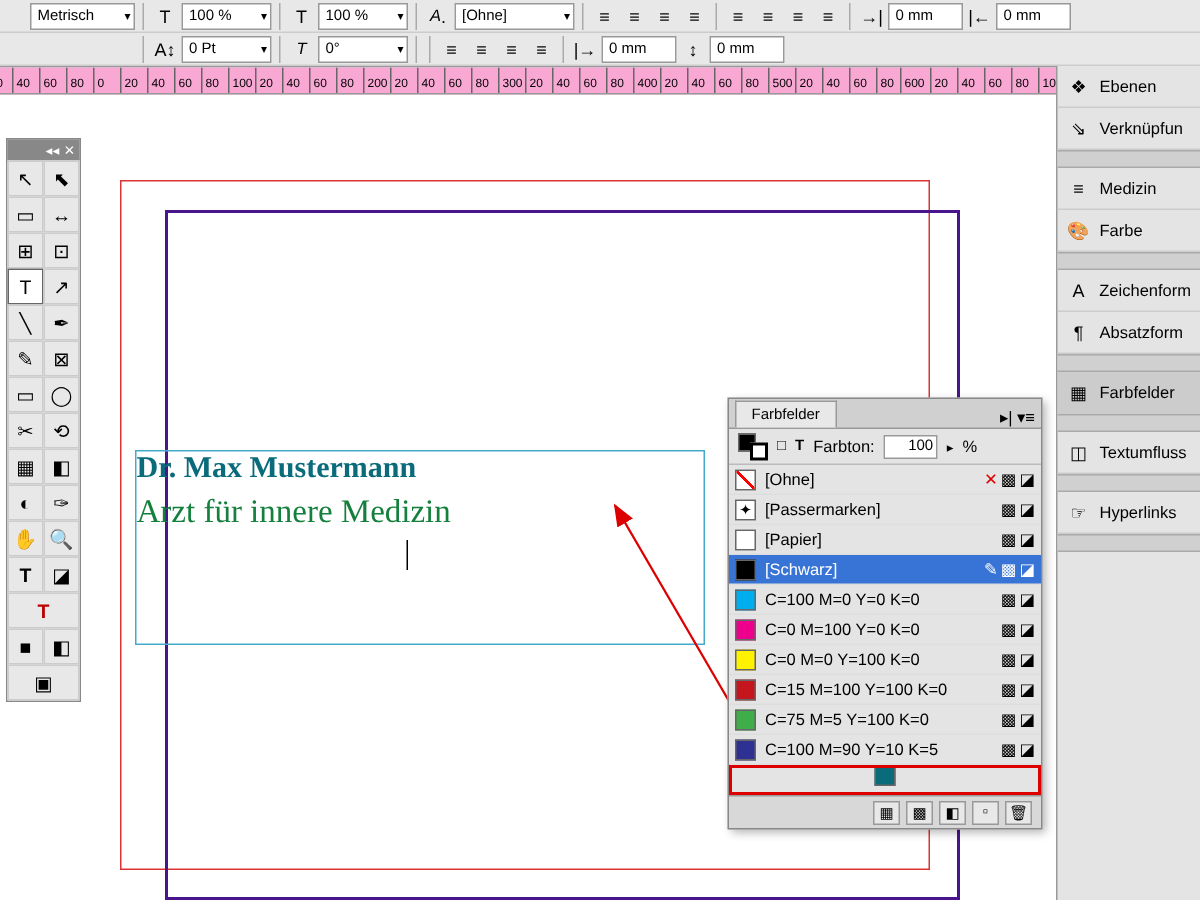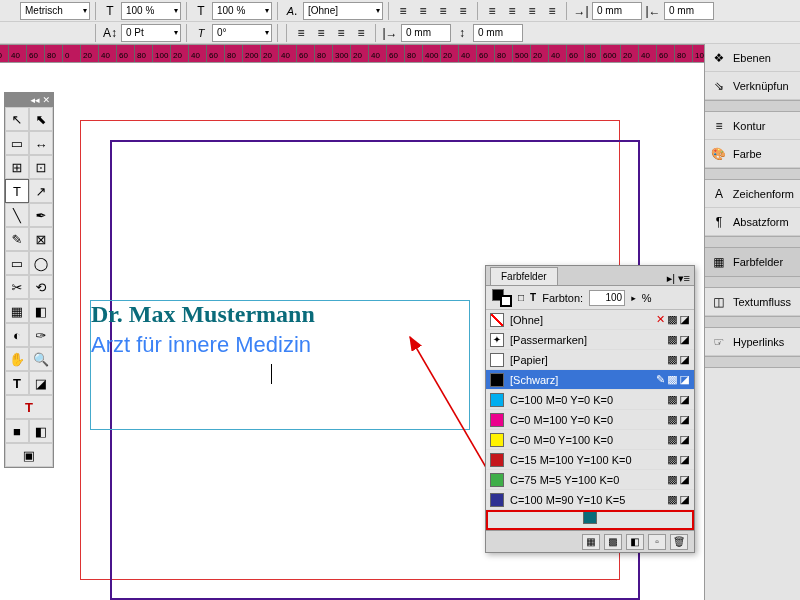--- a/index.html
+++ b/index.html
@@ -6,38 +6,38 @@
 body { background: #fff; width: 800px; height: 600px; overflow: hidden; position: relative; }
 
 .top-toolbars { background: #e8e8e8; border-bottom: 1px solid #999; }
 .toolbar-row { display: flex; align-items: center; height: 22px; padding: 0 20px; gap: 2px; border-bottom: 1px solid #ccc; }
 .tb-dropdown { background: #fff; border: 1px solid #999; height: 18px; padding: 0 14px 0 4px; position: relative; font-size: 10px; display: flex; align-items: center; }
 .tb-dropdown::after { content: '▾'; position: absolute; right: 2px; font-size: 8px; }
 .tb-icon { width: 18px; height: 18px; display: flex; align-items: center; justify-content: center; border: 1px solid transparent; font-size: 12px; }
 .tb-input { width: 50px; height: 18px; border: 1px solid #999; background: #fff; padding: 0 4px; font-size: 10px; }
 .sep { width: 1px; height: 18px; background: #aaa; margin: 0 3px; }
 
-.ruler-h { height: 18px; background: #be185d; border-bottom: 1px solid #999; position: relative; overflow: hidden; }
+.ruler-h { height: 18px; background: #f9a8d4; border-bottom: 1px solid #999; position: relative; overflow: hidden; }
 .ruler-h .tick { position: absolute; top: 0; bottom: 0; border-left: 1px solid #666; font-size: 8px; padding-left: 2px; padding-top: 6px; }
 
 .toolbox { position: absolute; left: 4px; top: 92px; width: 50px; background: #e0e0e0; border: 1px solid #888; z-index: 10; }
 .toolbox-header { height: 14px; background: #888; display: flex; justify-content: flex-end; align-items: center; padding: 0 3px; gap: 3px; }
 .toolbox-header span { color: #fff; font-size: 9px; cursor: pointer; }
 .tool-grid { display: grid; grid-template-columns: 1fr 1fr; }
 .tool-btn { height: 24px; display: flex; align-items: center; justify-content: center; border: 1px solid #ccc; background: #e8e8e8; font-size: 13px; cursor: pointer; }
 .tool-btn.selected { background: #fff; border: 1px solid #666; }
 .tool-btn.single { grid-column: 1 / -1; }
 
 .canvas-page { position: absolute; left: 70px; top: 80px; width: 560px; height: 500px; background: #fff; }
 .page-border-red { position: absolute; left: 10px; top: 40px; right: 10px; bottom: 0; border: 1px solid #d33; }
 .page-border-purple { position: absolute; left: 40px; top: 60px; right: -10px; bottom: -20px; border: 2px solid #4a148c; }
 
 .text-frame { position: absolute; left: 90px; top: 300px; width: 380px; height: 130px; border: 1px solid #4ac; }
-.doc-name { font-family: Georgia, serif; font-size: 24px; font-weight: bold; color: #0a6b7a; }
-.doc-subtitle { font-family: Liberation Sans, sans-serif; font-size: 22px; color: #3b82f6; margin-top: 4px; }
+.doc-name { font-family: Georgia, serif; font-size: 20px; font-weight: bold; color: #0a6b7a; }
+.doc-subtitle { font-family: Liberation Serif, serif; font-size: 22px; color: #15803d; margin-top: 4px; }
 .text-cursor { display: inline-block; width: 1px; height: 20px; border-left: 1px solid #000; margin-left: 180px; margin-top: 6px; }
 
 .arrow-line { position: absolute; pointer-events: none; z-index: 15; }
 
 .right-panels { position: absolute; right: 0; top: 44px; width: 96px; background: #e4e4e4; border-left: 1px solid #999; height: 556px; }
 .panel-item { height: 28px; display: flex; align-items: center; padding: 0 6px; gap: 6px; border-bottom: 1px solid #ccc; font-size: 10px; cursor: pointer; }
 .panel-item.active { background: #ccc; }
 .panel-item .picon { width: 16px; height: 16px; display: flex; align-items: center; justify-content: center; font-size: 12px; }
 .panel-group-sep { height: 12px; background: #d0d0d0; border-top: 1px solid #aaa; border-bottom: 1px solid #aaa; }
 
@@ -347,21 +347,21 @@
       <span class="picon">❖</span>
       <span>Ebenen</span>
     </div>
     <div class="panel-item">
       <span class="picon">⇘</span>
       <span>Verknüpfun</span>
     </div>
     <div class="panel-group-sep"></div>
     <div class="panel-item">
       <span class="picon">≡</span>
-      <span>Kontur</span>
+      <span>Medizin</span>
     </div>
     <div class="panel-item">
       <span class="picon">🎨</span>
       <span>Farbe</span>
     </div>
     <div class="panel-group-sep"></div>
     <div class="panel-item">
       <span class="picon">A</span>
       <span>Zeichenform</span>
     </div>

